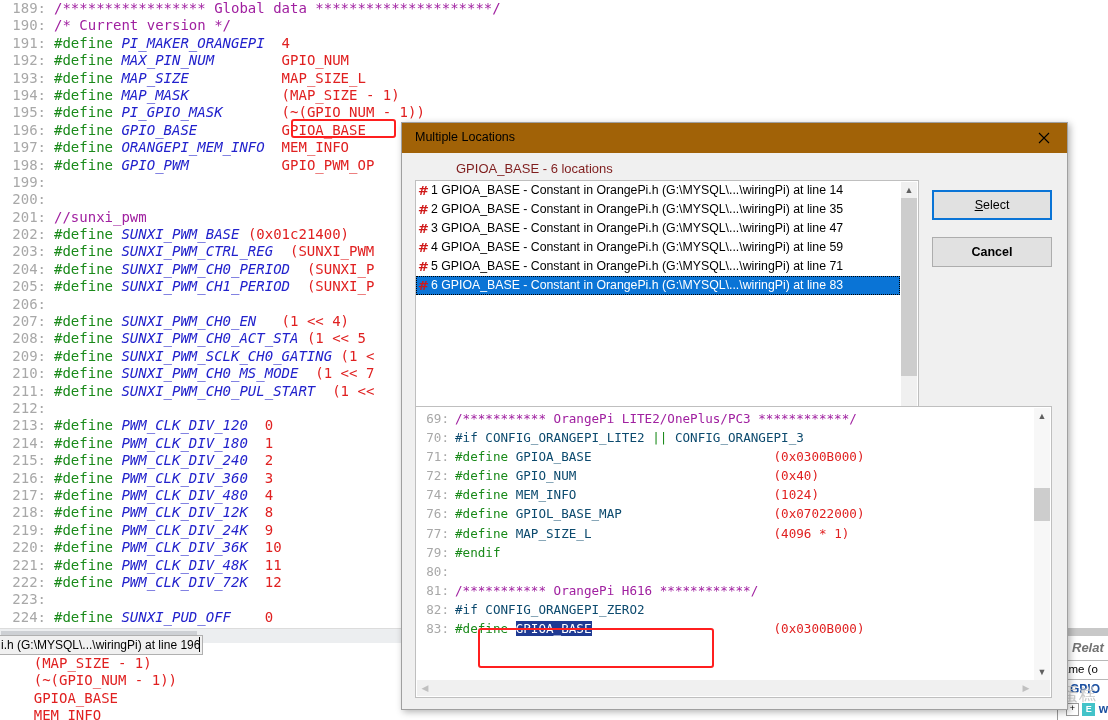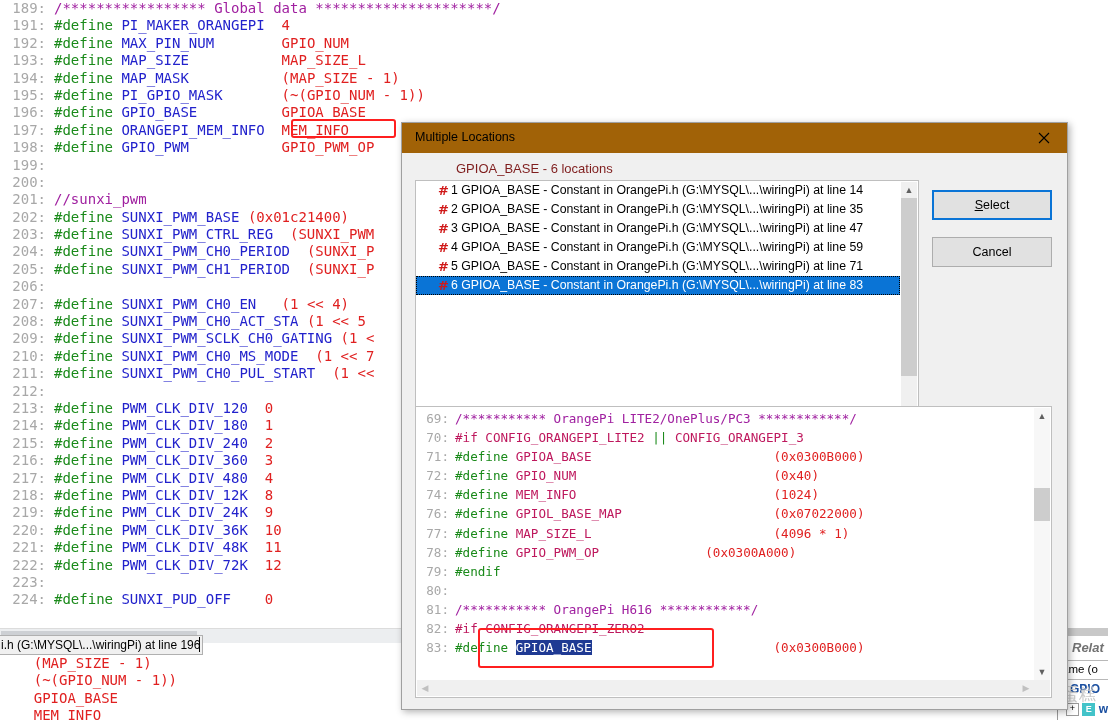--- a/index.html
+++ b/index.html
@@ -19,24 +19,24 @@
     position:absolute;left:0;top:0;width:1108px;height:628px;
     background:#ffffff;overflow:hidden;
   }
   .cline{
     height:17.4px;line-height:17.4px;white-space:pre;
     font-family:"DejaVu Sans Mono","Liberation Mono",monospace;
     font-size:14px;
   }
   .ln{color:#a8a8a8;display:inline-block;width:46px;text-align:right;padding-right:8px;}
   .kw{color:#1a8a1a;}      
-  .id{color:#2222cc;}      
+  .id{color:#2222cc;font-style:italic;}      
   .val{color:#e02020;}     
   .cmt{color:#a020a0;}     
-  .pre{color:#be185d;}
+  .pre{color:#0c4a6e;}
   .editor-hscroll{
     position:absolute;left:0;top:628px;width:1108px;height:15px;
     background:#eceef0;border-top:1px solid #dcdcdc;
   }
   .editor-hthumb{
     position:absolute;left:1px;top:2px;width:196px;height:11px;background:#cdd0d4;
   }
   .status-strip{
     position:absolute;left:0;top:643px;width:1108px;height:5px;background:#ffffff;
   }
@@ -79,21 +79,21 @@
   .dlg-close svg{position:absolute;left:17px;top:9px;}
   .dlg-subtitle{
     position:absolute;left:22px;top:38px;font-size:13px;color:#7f1d1d;margin-left:32px;
   }
   .list-box{
     position:absolute;left:13px;top:57px;width:504px;height:335px;
     background:#ffffff;border:1px solid #bfbfbf;box-sizing:border-box;overflow:hidden;
   }
   .list-item{
     height:19px;line-height:19px;font-size:12.3px;color:#000;
-    white-space:nowrap;padding-left:20px;position:relative;cursor:default;
+    white-space:nowrap;padding-left:0;position:relative;cursor:default;
   }
   .list-item.selected{background:#0a74d6;color:#ffffff;outline:1px dotted #000;outline-offset:-1px;}
   .hash-ico{
     display:inline-block;width:15px;text-align:center;color:#d01818;
     font-weight:bold;font-size:13px;font-family:"DejaVu Sans",sans-serif;
     vertical-align:top;
   }
   .list-vscroll{
     position:absolute;right:1px;top:1px;width:16px;bottom:17px;background:#f0f0f0;
   }
@@ -104,21 +104,21 @@
   }
   .hs-arrow{position:absolute;top:0;width:16px;height:16px;text-align:center;line-height:16px;color:#c0c0c0;font-size:9px;cursor:pointer;}
   .corner-box{position:absolute;right:1px;bottom:1px;width:16px;height:16px;background:#f0f0f0;}
   .btn{
     position:absolute;left:530px;width:120px;height:30px;
     background:#e1e1e1;border:1px solid #adadad;box-sizing:border-box;
     font-size:12.5px;color:#000;text-align:center;line-height:28px;cursor:pointer;
   }
   .btn.primary{border:2px solid #0a74d6;background:#e1e1e1;line-height:26px;}
   #btn-select{top:67px;}
-  #btn-cancel{top:114px;}
+  #btn-cancel{top:114px;font-weight:bold;}
   .accel{text-decoration:underline;}
   .preview-box{
     position:absolute;left:13px;top:283px;width:637px;height:292px;
     background:#ffffff;border:1px solid #bfbfbf;box-sizing:border-box;overflow:hidden;
   }
   .pline{
     height:19.1px;line-height:19.1px;white-space:pre;
     font-family:"DejaVu Sans Mono","Liberation Mono",monospace;
     font-size:12.6px;padding-left:7px;
   }
@@ -161,20 +161,21 @@
     white-space:nowrap;pointer-events:none;
     font-family:"DejaVu Sans",sans-serif;
   }
 </style>
 </head>
 <body>
 
 <div id="editor">
   <div class="code-area" id="editor-lines">
       <div class="cline"><span class="ln">189:</span><span class="cmt">/***************** Global data *********************/</span></div>
+      <div class="cline"><span class="ln">190:</span><span class="cmt">/* Current version */</span></div>
       <div class="cline"><span class="ln">191:</span><span class="kw">#define </span><span class="id">PI_MAKER_ORANGEPI</span><span class="pre">  </span><span class="val">4</span></div>
       <div class="cline"><span class="ln">192:</span><span class="kw">#define </span><span class="id">MAX_PIN_NUM</span><span class="pre">        </span><span class="val">GPIO_NUM</span></div>
       <div class="cline"><span class="ln">193:</span><span class="kw">#define </span><span class="id">MAP_SIZE</span><span class="pre">           </span><span class="val">MAP_SIZE_L</span></div>
       <div class="cline"><span class="ln">194:</span><span class="kw">#define </span><span class="id">MAP_MASK</span><span class="pre">           </span><span class="val">(MAP_SIZE - 1)</span></div>
       <div class="cline"><span class="ln">195:</span><span class="kw">#define </span><span class="id">PI_GPIO_MASK</span><span class="pre">       </span><span class="val">(~(GPIO_NUM - 1))</span></div>
       <div class="cline"><span class="ln">196:</span><span class="kw">#define </span><span class="id">GPIO_BASE</span><span class="pre">          </span><span class="val">GPIOA_BASE</span></div>
       <div class="cline"><span class="ln">197:</span><span class="kw">#define </span><span class="id">ORANGEPI_MEM_INFO</span><span class="pre">  </span><span class="val">MEM_INFO</span></div>
       <div class="cline"><span class="ln">198:</span><span class="kw">#define </span><span class="id">GPIO_PWM</span><span class="pre">           </span><span class="val">GPIO_PWM_OP</span></div>
       <div class="cline"><span class="ln">199:</span></div>
       <div class="cline"><span class="ln">200:</span></div>
@@ -281,21 +282,20 @@
 
   <div class="preview-box">
     <div id="preview-lines" style="position:absolute;left:0;top:2px;right:18px;">
         <div class="pline"><span class="pln">69:</span><span class="cmt">/*********** OrangePi LITE2/OnePlus/PC3 ************/</span></div>
         <div class="pline"><span class="pln">70:</span><span class="pre">#if CONFIG_ORANGEPI_LITE2 </span><span class="kw">||</span><span class="pre"> CONFIG_ORANGEPI_3</span></div>
         <div class="pline"><span class="pln">71:</span><span class="kw">#define </span><span class="pre">GPIOA_BASE</span><span class="pre">                        </span><span class="val">(0x0300B000)</span></div>
         <div class="pline"><span class="pln">72:</span><span class="kw">#define </span><span class="pre">GPIO_NUM</span><span class="pre">                          </span><span class="val">(0x40)</span></div>
         <div class="pline"><span class="pln">74:</span><span class="kw">#define </span><span class="pre">MEM_INFO</span><span class="pre">                          </span><span class="val">(1024)</span></div>
         <div class="pline"><span class="pln">76:</span><span class="kw">#define </span><span class="pre">GPIOL_BASE_MAP</span><span class="pre">                    </span><span class="val">(0x07022000)</span></div>
         <div class="pline"><span class="pln">77:</span><span class="kw">#define </span><span class="pre">MAP_SIZE_L</span><span class="pre">                        </span><span class="val">(4096 * 1)</span></div>
-        <div class="pline"><span class="pln">78:</span><span class="kw">#define </span><span class="pre">GPIO_PWM_OP</span><span class="pre">              </span><span class="val">(0x0300A000)</span></div>
         <div class="pline"><span class="pln">79:</span><span class="kw">#endif</span></div>
         <div class="pline"><span class="pln">80:</span></div>
         <div class="pline"><span class="pln">81:</span><span class="cmt">/*********** OrangePi H616 ************/</span></div>
         <div class="pline"><span class="pln">82:</span><span class="pre">#if CONFIG_ORANGEPI_ZERO2</span></div>
         <div class="pline"><span class="pln">83:</span><span class="kw">#define </span><span class="sel-token">GPIOA_BASE</span><span class="pre">                        </span><span class="val">(0x0300B000)</span></div>
       </div>
     <div class="preview-redbox"></div>
     <div class="pv-vscroll">
       <div class="vs-arrow">▲</div>
       <div class="pv-thumb"></div>

